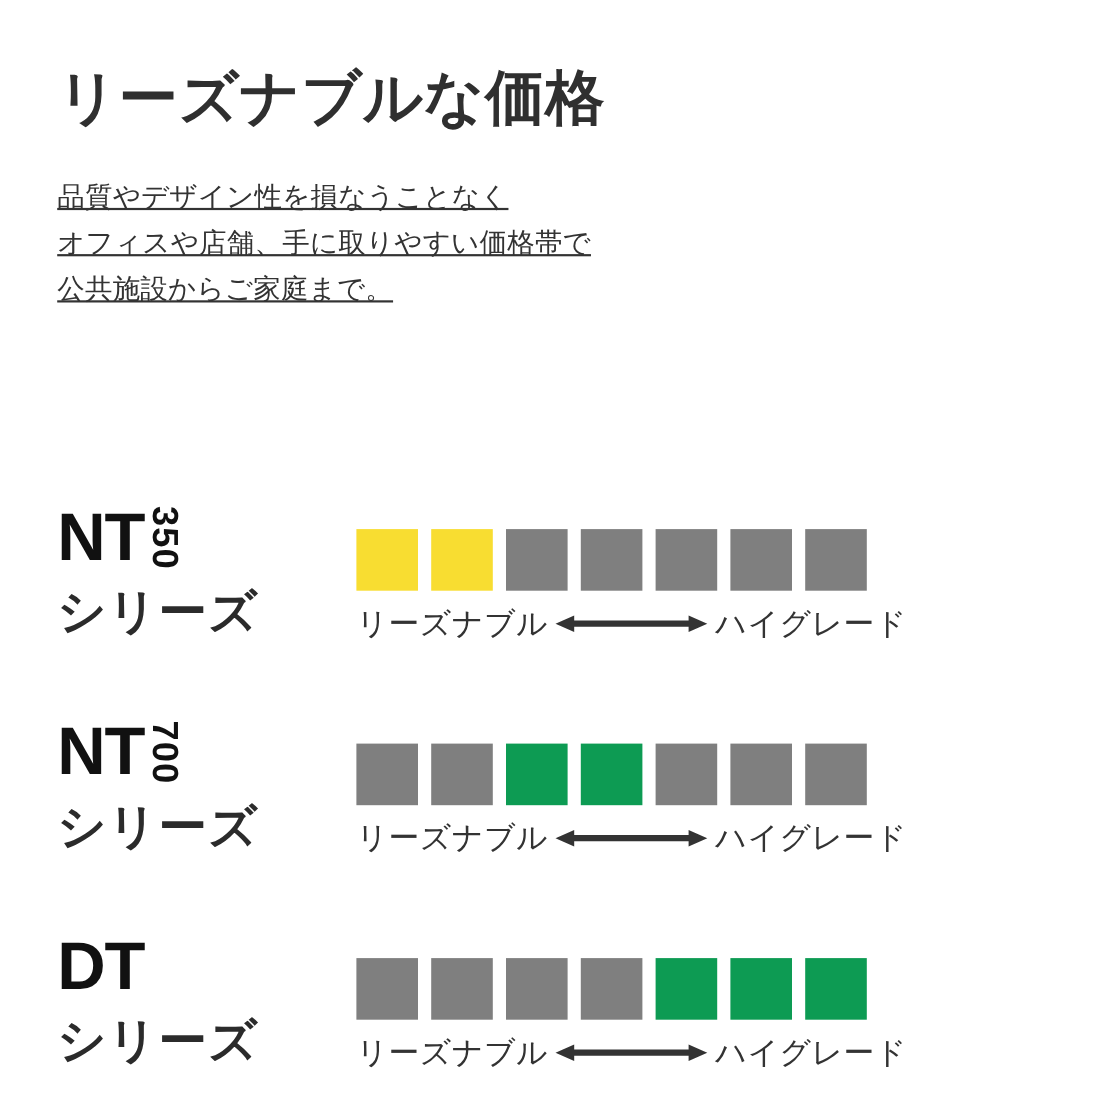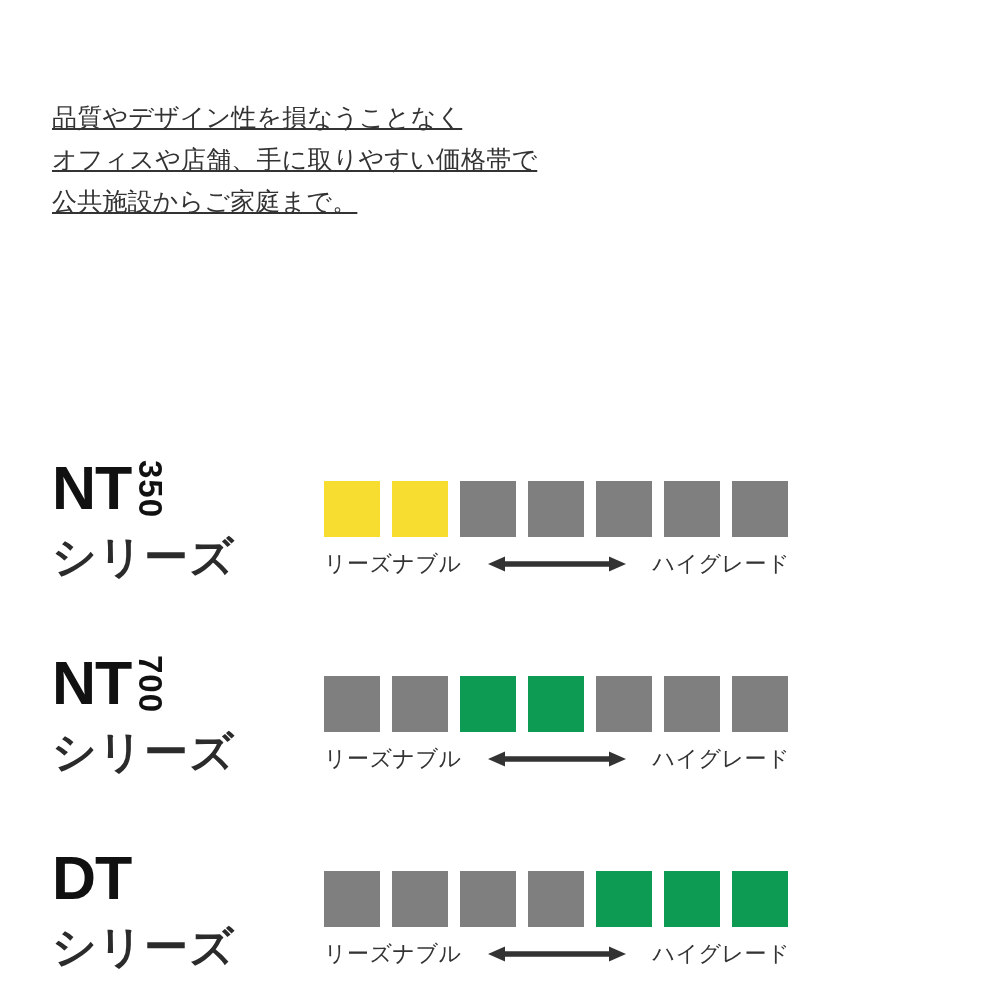--- a/index.html
+++ b/index.html
@@ -130,41 +130,42 @@
   }
 
   .scale-legend {
     display: flex;
     align-items: center;
     margin-top: 16px;
     width: 466px;
     white-space: nowrap;
   }
   .legend-text {
-    font-size: 22px;
+    font-size: 28px;
     font-weight: 400;
     color: #333333;
     letter-spacing: 0.5px;
     line-height: 1;
   }
   .legend-arrow {
     flex: 1 1 auto;
     display: flex;
     align-items: center;
     justify-content: center;
     padding: 0 6px;
   }
   .legend-arrow svg { display: block; }
 </style>
 </head>
 <body>
 
 <div class="page">
 
   <div class="header">
+    <h1 class="page-title">リーズナブルな価格</h1>
     <ul class="body-copy">
         <li class="body-line">品質やデザイン性を損なうことなく</li>
         <li class="body-line">オフィスや店舗、手に取りやすい価格帯で</li>
         <li class="body-line">公共施設からご家庭まで。</li>
       </ul>
   </div>
 
   <div class="series-list">
       <div class="series-row">
         <div class="series-label">

